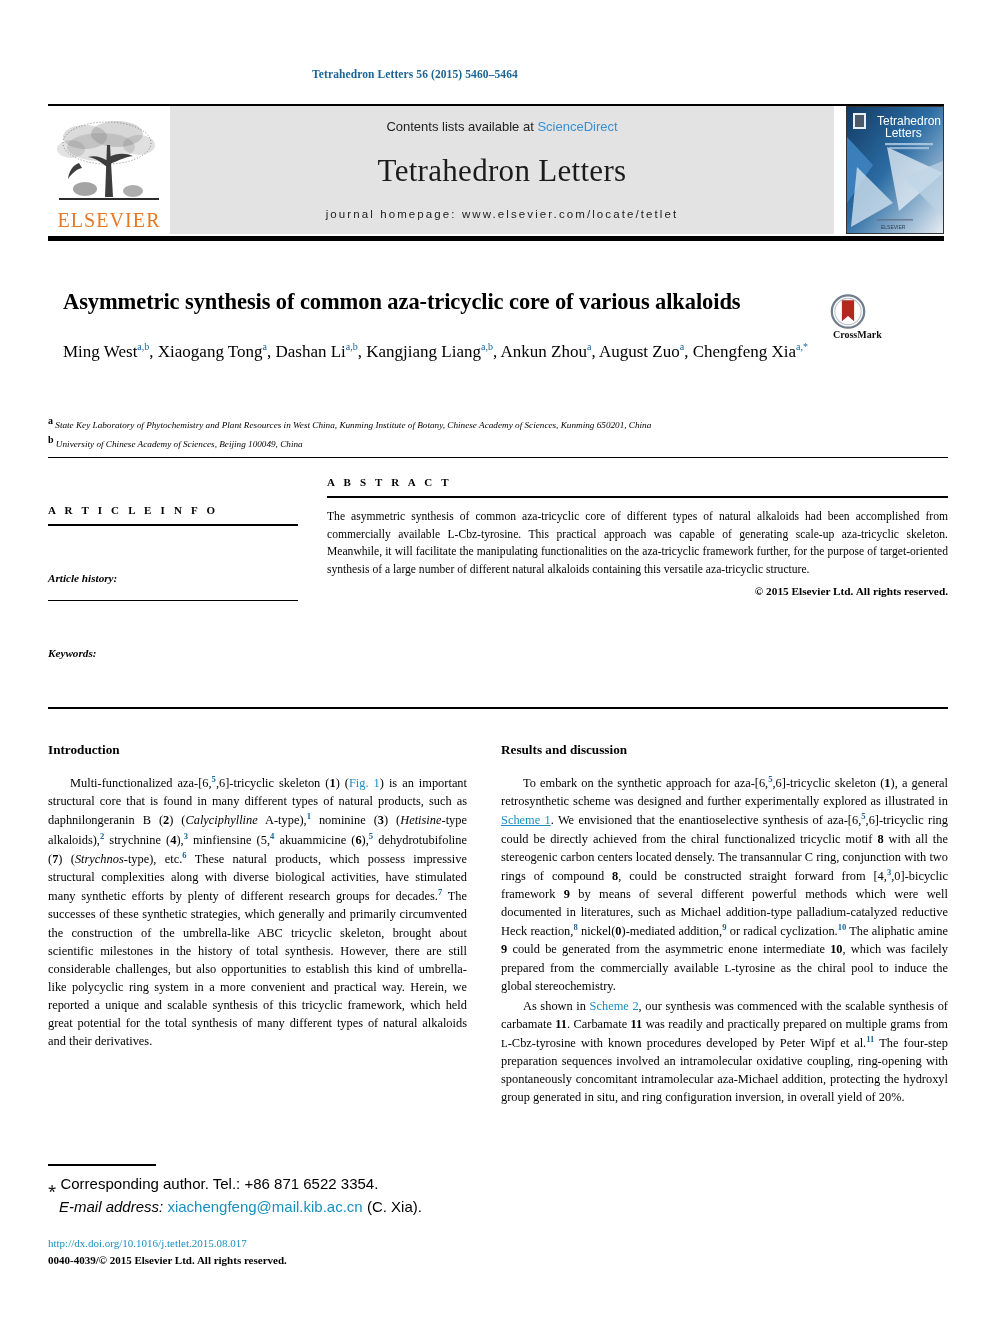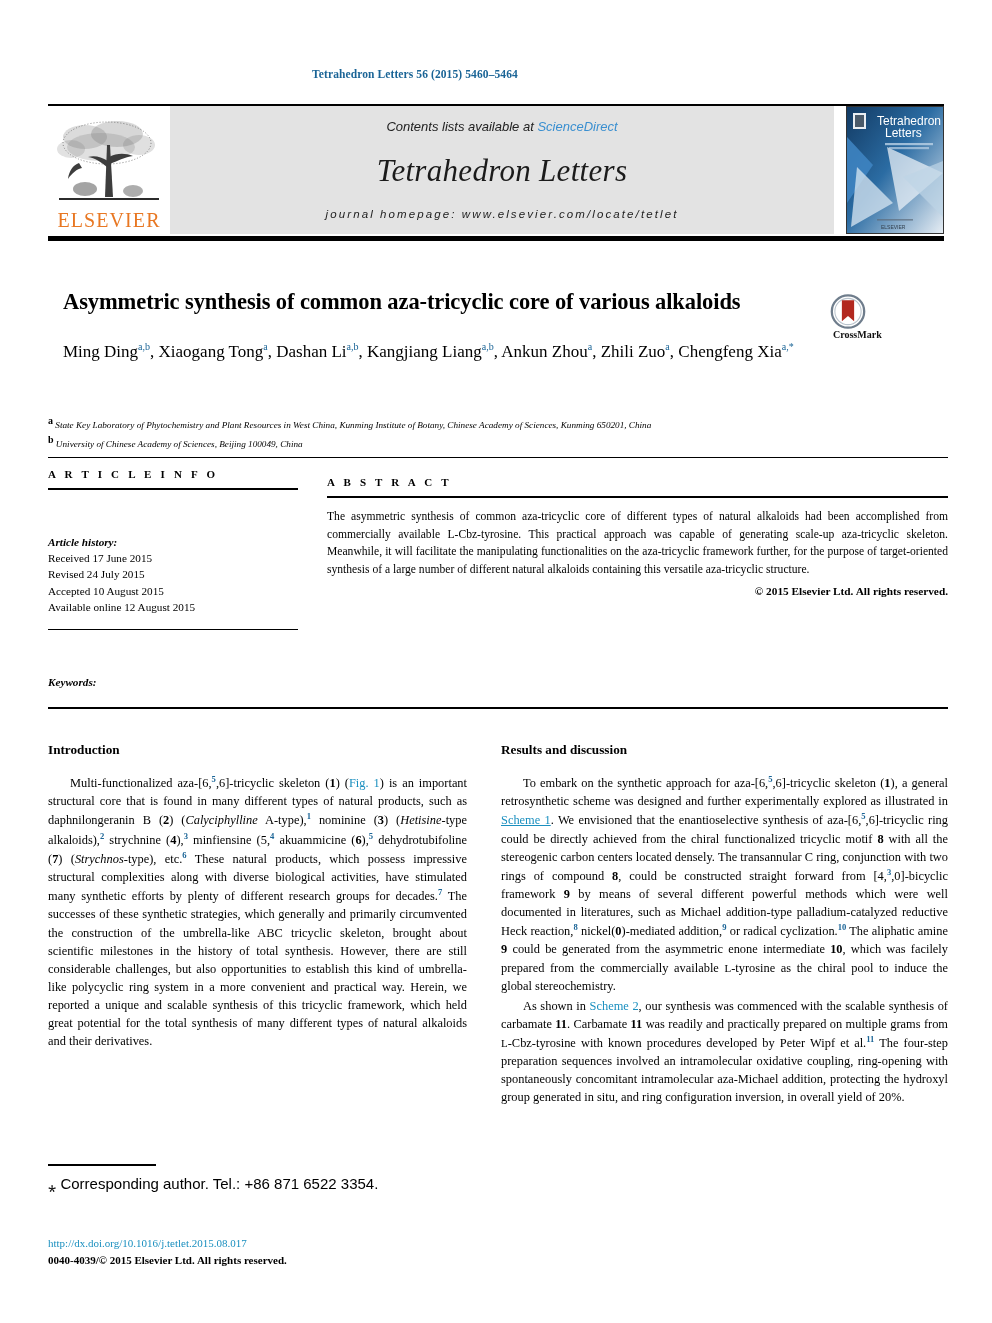--- a/index.html
+++ b/index.html
@@ -77,21 +77,20 @@
   }
   .masthead-center {
     flex: 1 1 auto;
     background: #e3e3e3;
     display: flex;
     flex-direction: column;
     align-items: center;
     justify-content: space-between;
     padding: 13px 0 14px 0;
     box-sizing: border-box;
-    font-style: italic;
   }
   .contents-line {
     font-family: "Liberation Sans", sans-serif;
     font-size: 13px;
     color: #222;
   }
   .contents-line .sd {
     color: #3a8fd0;
   }
   .journal-title {
@@ -189,21 +188,21 @@
     position: absolute;
     left: 48px;
     top: 457px;
     width: 900px;
     height: 1px;
     background: #000;
   }
   .info-col {
     position: absolute;
     left: 48px;
-    top: 468px;
+    top: 504px;
     width: 250px;
   }
   .abs-col {
     position: absolute;
     left: 327px;
     top: 476px;
     width: 621px;
   }
   .sec-head {
     font-family: "Liberation Serif", serif;
@@ -391,21 +390,21 @@
         <rect x="30" y="112" width="36" height="1.6" fill="#5d6b7a" opacity="0.7"></rect>
         <text x="34" y="122" font-family="Liberation Sans, sans-serif" font-size="5" fill="#33414f">ELSEVIER</text>
       </svg>
     </div>
   </div>
 
   <div class="masthead-rule-bottom"></div>
 
   <div class="title-block">
     <h1 class="article-title">Asymmetric synthesis of common aza-tricyclic core of various alkaloids</h1>
-    <div class="authors"><span>Ming Ding</span><sup>a,b</sup>, <span>Xiaogang Tong</span><sup>a</sup>, <span>Dashan Li</span><sup>a,b</sup>, <span>Kangjiang Liang</span><sup>a,b</sup>, <span>Ankun Zhou</span><sup>a</sup>, <span>Zhili Zuo</span><sup>a</sup>, <span>Chengfeng Xia</span><sup>a,*</sup></div>
+    <div class="authors"><span>Ming West</span><sup>a,b</sup>, <span>Xiaogang Tong</span><sup>a</sup>, <span>Dashan Li</span><sup>a,b</sup>, <span>Kangjiang Liang</span><sup>a,b</sup>, <span>Ankun Zhou</span><sup>a</sup>, <span>August Zuo</span><sup>a</sup>, <span>Chengfeng Xia</span><sup>a,*</sup></div>
   </div>
 
   <div class="crossmark">
     <svg width="40" height="40" viewBox="0 0 40 40">
       <circle cx="20" cy="20" r="18.5" fill="#ffffff" stroke="#6f7d8c" stroke-width="2.6"></circle>
       <circle cx="20" cy="20" r="15" fill="#ffffff" stroke="#b9c3cc" stroke-width="1.2"></circle>
       <path d="M13 7 H27 V31 L20 25 L13 31 Z" fill="#b2281f"></path>
     </svg>
     <span class="crossmark-label">CrossMark</span>
   </div>
@@ -415,26 +414,20 @@
       <div class="aff"><sup>b</sup> University of Chinese Academy of Sciences, Beijing 100049, China</div>
     </div>
 
   <div class="info-rule-top"></div>
 
   <div class="info-col">
     <div class="sec-head">A R T I C L E    I N F O</div>
     <div class="thin-rule"></div>
     <div class="info-group">
       <span class="lbl">Article history:</span>
-      <div>
-          <div>Received 17 June 2015</div>
-          <div>Revised 24 July 2015</div>
-          <div>Accepted 10 August 2015</div>
-          <div>Available online 12 August 2015</div>
-        </div>
     </div>
     <div class="info-sep"></div>
     <div class="info-group">
       <span class="lbl">Keywords:</span>
     </div>
   </div>
 
   <div class="abs-col">
     <div class="sec-head">A B S T R A C T</div>
     <div class="thin-rule"></div>
@@ -454,20 +447,25 @@
     <p class="body-p" id="res-p1">To embark on the synthetic approach for aza-[6,<sup>5</sup>,6]-tricyclic skeleton (<b>1</b>), a general retrosynthetic scheme was designed and further experimentally explored as illustrated in <span class="lnk-u">Scheme 1</span>. We envisioned that the enantioselective synthesis of aza-[6,<sup>5</sup>,6]-tricyclic ring could be directly achieved from the chiral functionalized tricyclic motif <b>8</b> with all the stereogenic carbon centers located densely. The transannular C ring, conjunction with two rings of compound <b>8</b>, could be constructed straight forward from [4,<sup>3</sup>,0]-bicyclic framework <b>9</b> by means of several different powerful methods which were well documented in literatures, such as Michael addition-type palladium-catalyzed reductive Heck reaction,<sup>8</sup> nickel(<b>0</b>)-mediated addition,<sup>9</sup> or radical cyclization.<sup>10</sup> The aliphatic amine <b>9</b> could be generated from the asymmetric enone intermediate <b>10</b>, which was facilely prepared from the commercially available <span class="sc">L</span>-tyrosine as the chiral pool to induce the global stereochemistry.</p>
     <p class="body-p" id="res-p2">As shown in <span class="lnk">Scheme 2</span>, our synthesis was commenced with the scalable synthesis of carbamate <b>11</b>. Carbamate <b>11</b> was readily and practically prepared on multiple grams from <span class="sc">L</span>-Cbz-tyrosine with known procedures developed by Peter Wipf et al.<sup>11</sup> The four-step preparation sequences involved an intramolecular oxidative coupling, ring-opening with spontaneously concomitant intramolecular aza-Michael addition, protecting the hydroxyl group generated in situ, and ring configuration inversion, in overall yield of 20%.</p>
   </div>
 
   <div class="foot-rule"></div>
   <div class="footnote">
     <div>
       <span>⁎</span>
       <span>Corresponding author. Tel.: +86 871 6522 3354.</span>
     </div>
+    <div style="padding-left:11px">
+      <span class="em">E-mail address:</span>
+      <span class="email">xiachengfeng@mail.kib.ac.cn</span>
+      <span>(C. Xia).</span>
+    </div>
   </div>
 
   <div class="doi-block">
     <div class="doi-link">http://dx.doi.org/10.1016/j.tetlet.2015.08.017</div>
     <div class="issn-line">0040-4039/© 2015 Elsevier Ltd. All rights reserved.</div>
   </div>
 
 </div>
 
 </body></html>

